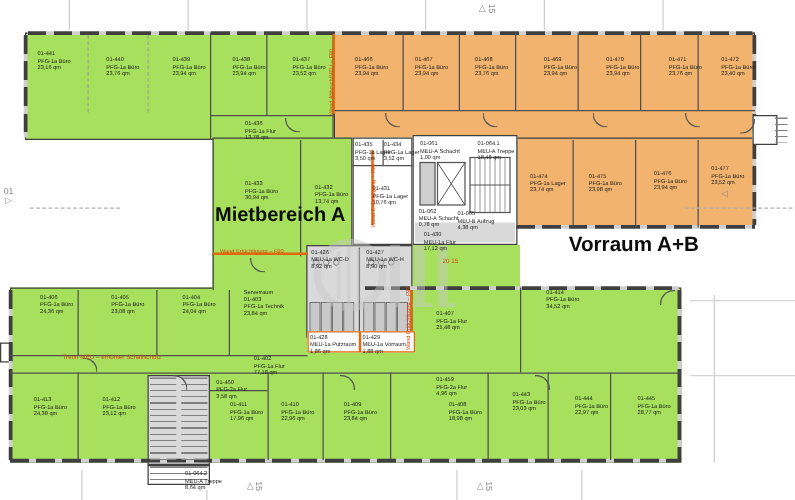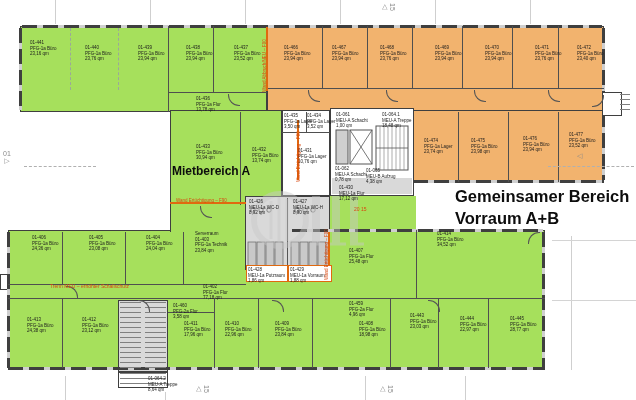--- a/index.html
+++ b/index.html
@@ -18,21 +18,21 @@
   .orw-v{position:absolute;width:2px;background:#e0690f;}
   .orw-h{position:absolute;height:2px;background:#e0690f;}
   .obox{position:absolute;border:1px solid #e0690f;background:#fff;}
   .arc{position:absolute;width:11px;height:11px;border-left:1px solid #555;border-bottom:1px solid #555;
        border-bottom-left-radius:11px;transform-origin:center;}
   .treads{position:absolute;background:repeating-linear-gradient(180deg,#808080 0 1px,transparent 1px 5px);}
   .room-label{position:absolute;font-size:4.5px;line-height:1.25;color:#1c1c1c;white-space:nowrap;}
   .annot{position:absolute;font-size:4.5px;color:#d9480f;white-space:nowrap;transform-origin:left top;}
   .annot.big{font-size:5px;}
   .title{position:absolute;font-weight:700;color:#0d0d0d;white-space:nowrap;}
-  .title-a{left:172px;top:164px;font-size:12px;}
+  .title-a{left:172px;top:164px;font-size:16px;}
   .title-b{left:408px;top:92px;font-size:15px;}
   .title-common{left:455px;top:185px;font-size:16.5px;line-height:1.35;}
   .axis-marker{position:absolute;font-size:7px;color:#8a8a8a;line-height:1;white-space:pre-line;
                transform-origin:left top;text-align:center;}
   .tickv{position:absolute;width:1px;background:#cfcfcf;}
   .tickh{position:absolute;height:1px;background:#d4d4d4;}
   .dashline{position:absolute;height:0;border-top:1px dashed #b0b0b0;}
   svg{display:block;}
 </style>
 </head>
@@ -459,17 +459,16 @@
 ◁</div>
       <div class="axis-marker" style="left: 210px; top: 385px; transform: rotate(90deg);">15
 ◁</div>
       <div class="axis-marker" style="left: 394px; top: 385px; transform: rotate(90deg);">15
 ◁</div>
       <div class="axis-marker" style="left: 577px; top: 152px;">◁</div>
     </div>
 
   <div class="title title-a">Mietbereich A</div>
   <div class="title title-common">
-    <div>Gemeinsamer Bereich</div>
     <div>Vorraum A+B</div>
   </div>
 
 </div>
 
 </body></html>

